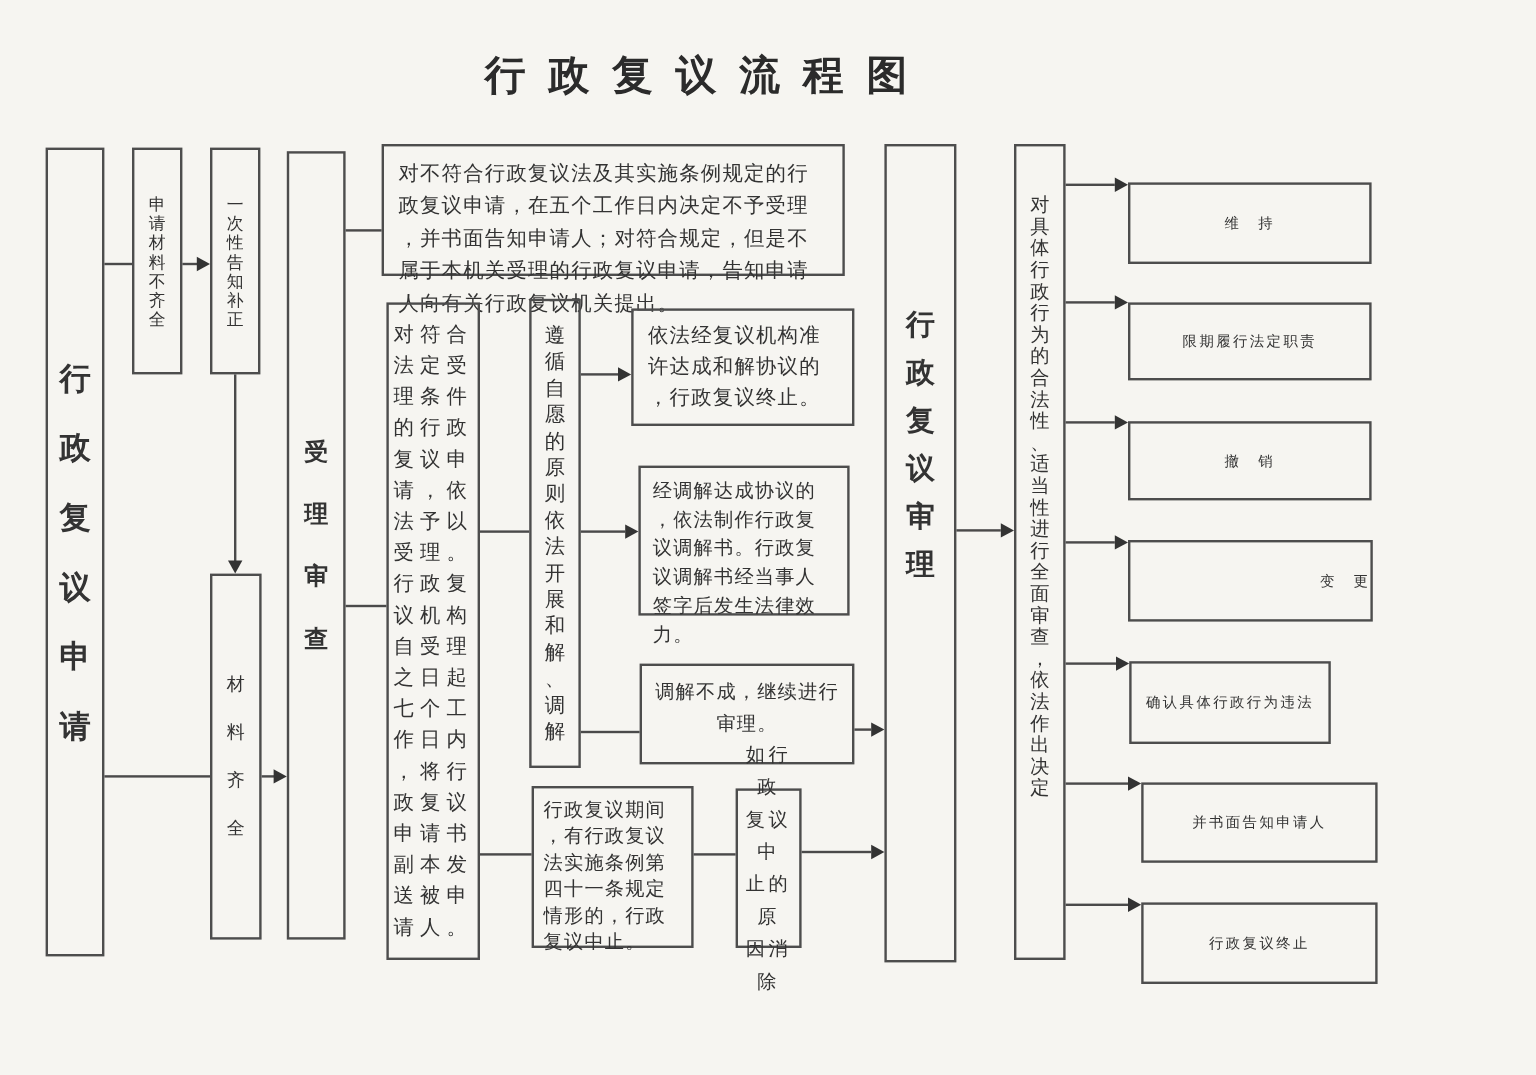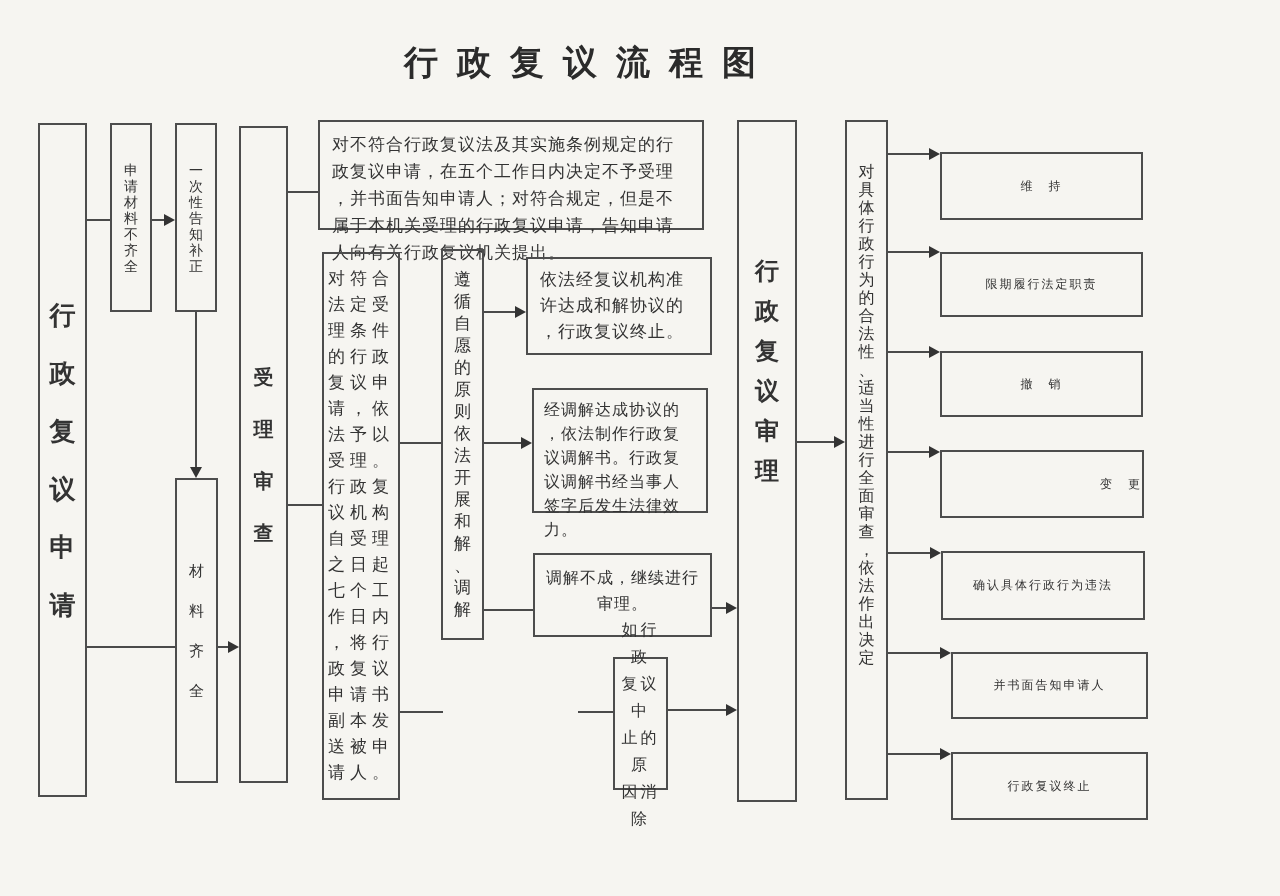--- a/index.html
+++ b/index.html
@@ -154,20 +154,23 @@
   </div>
 
   <div class="box pbox b-mediation" style="left:532px;top:388px;width:176px;height:125px;">
     <span>经调解达成协议的，依法制作行政复议调解书。行政复议调解书经当事人签字后发生法律效力。</span>
   </div>
 
   <div class="box pbox b-failed" style="left:533px;top:553px;width:179px;height:84px;">
     <span>调解不成，继续进行审理。</span>
   </div>
 
+  <div class="box pbox b-suspend" style="left:443px;top:655px;width:135px;height:135px;">
+    <span>行政复议期间，有行政复议法实施条例第四十一条规定情形的，行政复议中止。</span>
+  </div>
 
   <div class="box b-lifted" style="left:613px;top:657px;width:55px;height:133px;">
     <span class="vtext">如行政
 复议中
 止的原
 因消除</span>
   </div>
 
   <div class="box stage b-hearing" style="left:737px;top:120px;width:60px;height:682px;">
     <span class="vtext">行
@@ -214,21 +217,21 @@
   </div>
   <div class="box outcome" style="left:940px;top:220px;width:203px;height:65px;">
     <span>限期履行法定职责</span>
   </div>
   <div class="box outcome" style="left:940px;top:319px;width:203px;height:66px;align-items:center;">
     <span>撤　销</span>
   </div>
   <div class="box outcome" style="left:940px;top:418px;width:204px;height:68px;justify-content:flex-end;">
     <span>变　更</span>
   </div>
-  <div class="box outcome" style="left:941px;top:519px;width:204px;height:69px;">
+  <div class="box outcome" style="left:941px;top:519px;width:168px;height:69px;">
     <span>确认具体行政行为违法</span>
   </div>
   <div class="box outcome" style="left:951px;top:620px;width:197px;height:67px;">
     <span>并书面告知申请人</span>
   </div>
   <div class="box outcome" style="left:951px;top:720px;width:197px;height:68px;">
     <span>行政复议终止</span>
   </div>
 
   <div class="hl" style="left:87px;top:219px;width:23px;"></div>

